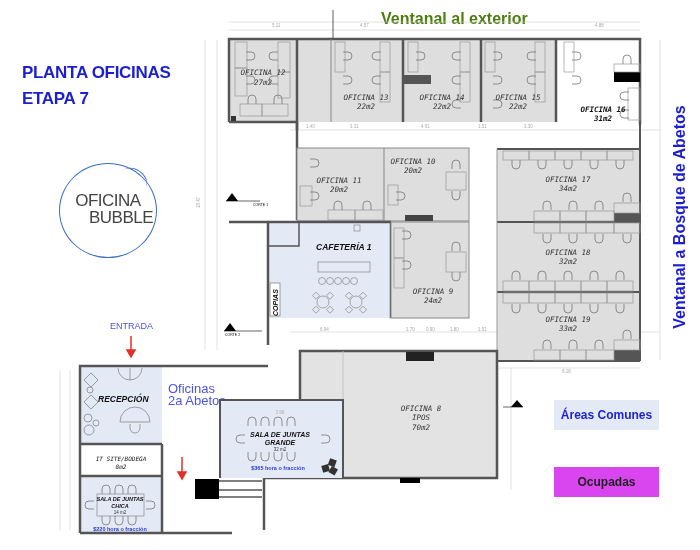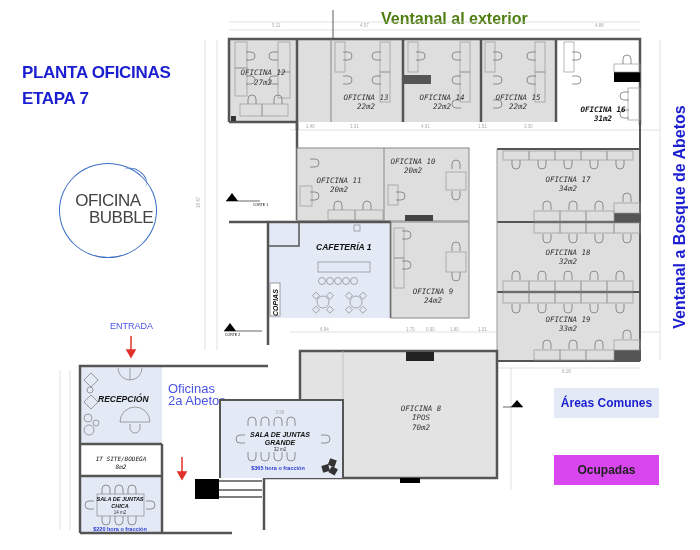--- a/index.html
+++ b/index.html
@@ -9,21 +9,21 @@
   .logo{position:absolute;left:59px;top:163px;width:98px;height:95px;border:1.5px solid #3b6fc4;border-radius:50%;box-sizing:border-box;}
   .logo .arc{position:absolute;right:8px;top:5px;width:28px;height:20px;border-top:1.5px solid #3b6fc4;border-radius:50% 50% 0 0;transform:rotate(35deg);}
   .logo .t1,.logo .t2{position:absolute;left:0;width:100%;text-align:center;color:#444;font-family:"Liberation Sans",sans-serif;font-size:17px;line-height:17px;letter-spacing:-0.5px;}
   .logo .t1{top:28px;}
   .logo .t2{top:45px;padding-left:13px;}
   .top-window{position:absolute;left:381px;top:10px;color:#4d7c0f;font-family:"Liberation Sans",sans-serif;font-weight:bold;font-size:16px;white-space:nowrap;}
   .side-window{position:absolute;left:670px;top:218px;width:0;height:0;}
   .side-window span{position:absolute;left:-110px;top:-10px;width:240px;text-align:center;transform:rotate(-90deg);color:#1b1fd0;font-family:"Liberation Sans",sans-serif;font-weight:bold;font-size:16px;white-space:nowrap;}
   .entrada{position:absolute;left:110px;top:321px;color:#4a55e0;font-family:"Liberation Sans",sans-serif;font-size:9px;}
   .etapa2{position:absolute;left:168px;top:383px;color:#4a55e0;font-family:"Liberation Sans",sans-serif;font-size:13px;line-height:12px;}
-  .legend{position:absolute;left:554px;width:105px;height:30px;text-align:center;line-height:30px;font-family:"Liberation Sans",sans-serif;font-weight:bold;font-size:12px;}
+  .legend{position:absolute;left:554px;width:105px;height:30px;text-align:center;line-height:30px;font-family:"Liberation Sans",sans-serif;font-weight:bold;font-size:12px;margin-top:12px;}
   .legend.common{top:388px;background:#e3eaf6;color:#1b1fd0;}
   .legend.busy{top:455px;background:#d946ef;color:#222;}
   svg{position:absolute;left:0;top:0;}
   .lbl{font-family:"DejaVu Sans Mono",monospace;font-size:7.5px;fill:#333;font-style:italic;}
   .lblb{font-family:"Liberation Sans",sans-serif;font-size:8px;font-weight:bold;font-style:italic;fill:#111;}
   .dim{font-family:"Liberation Sans",sans-serif;font-size:4.5px;fill:#aaa;}
   .price{font-family:"Liberation Sans",sans-serif;font-size:5.5px;font-weight:bold;fill:#2a3bd0;}
 </style>
 </head>
 <body>

